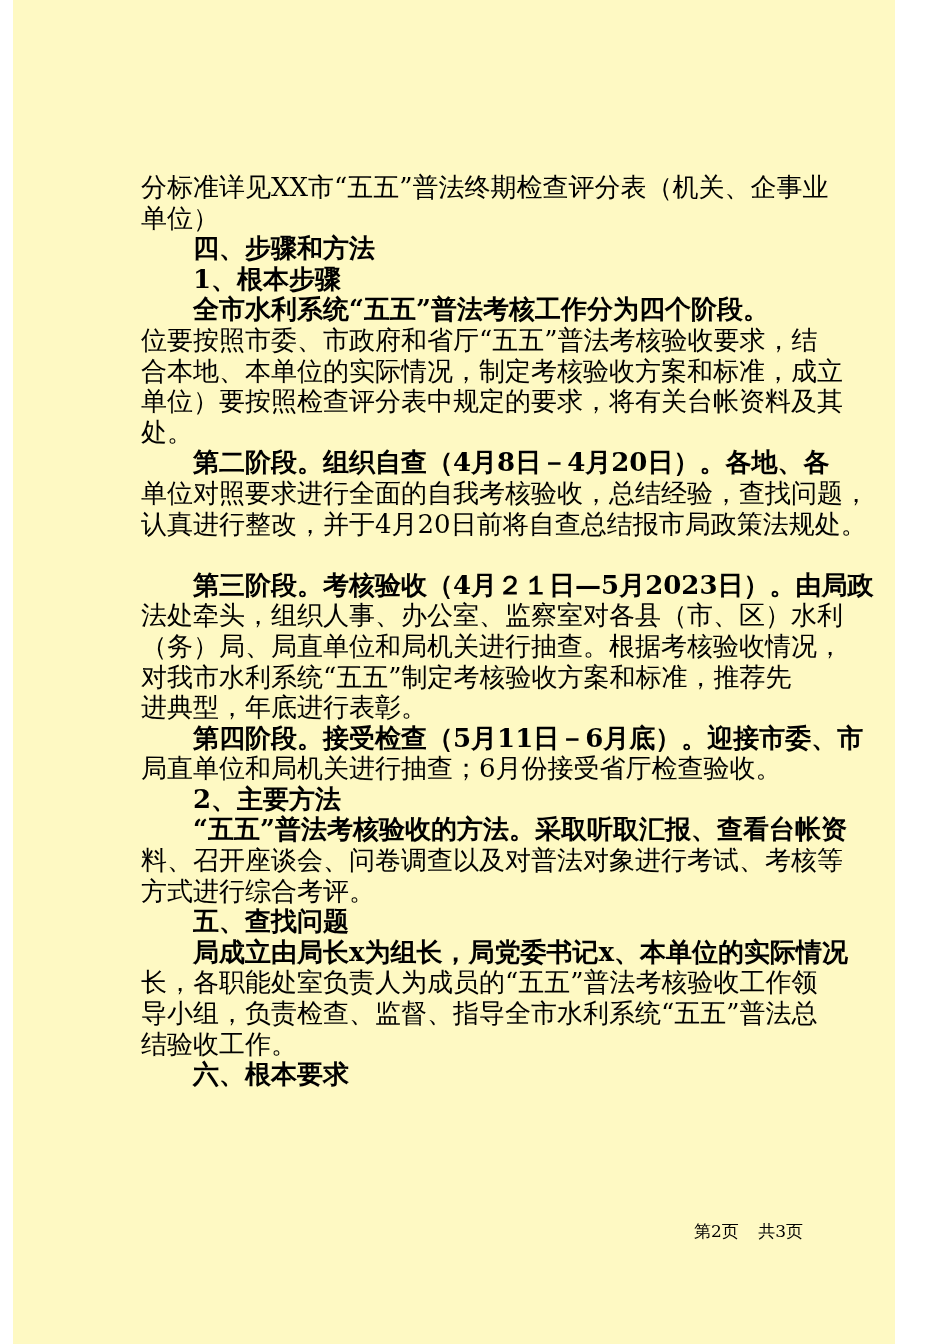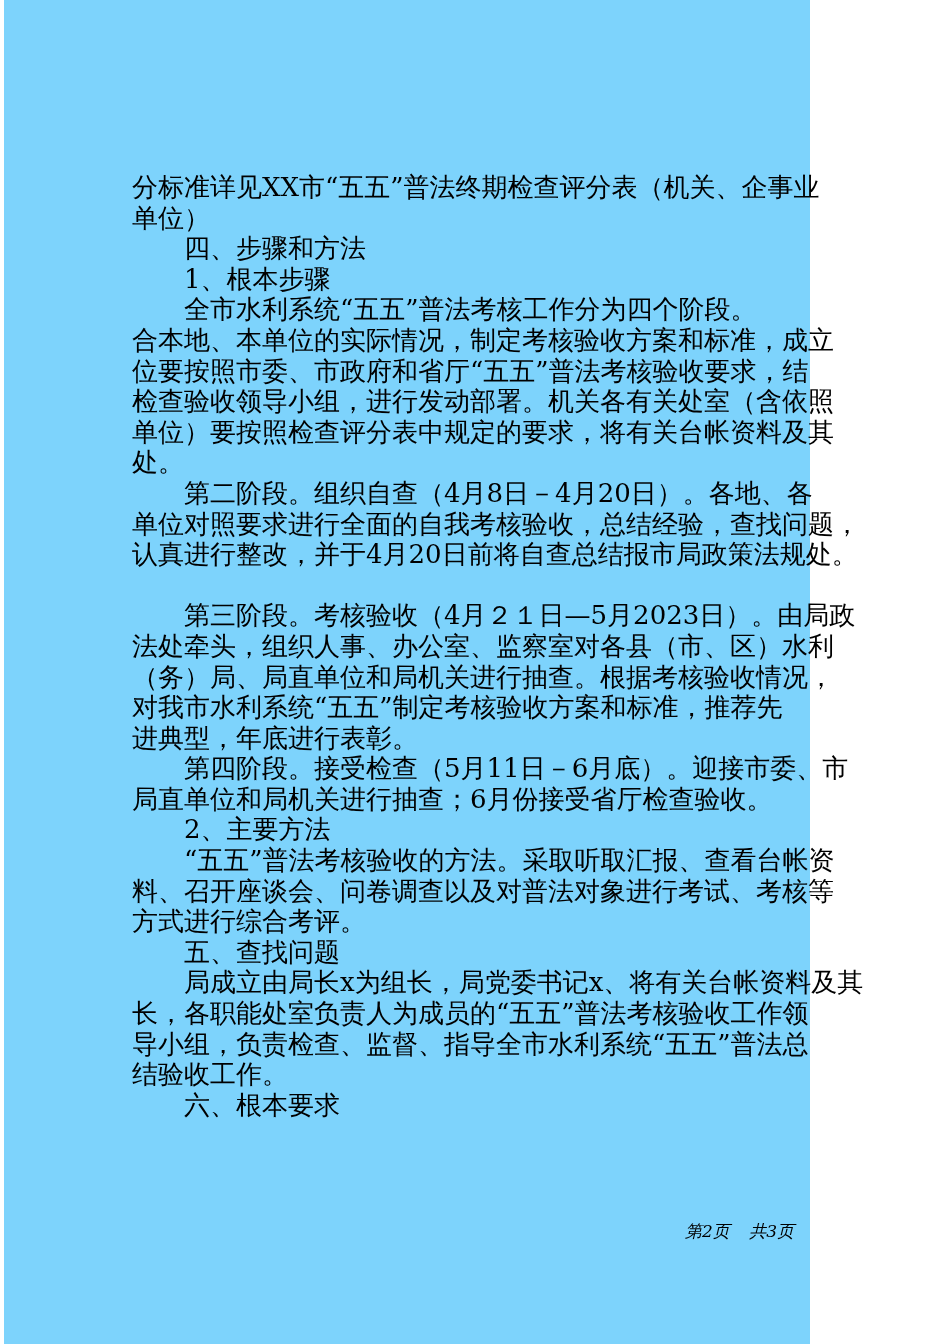--- a/index.html
+++ b/index.html
@@ -10,95 +10,94 @@
       width: 950px;
       height: 1344px;
       background: #ffffff;
       position: relative;
       overflow: hidden;
       font-family: "DejaVu Serif", "Liberation Serif", serif;
       color: #000000;
     }
     .page {
       position: absolute;
-      left: 4px;
+      left: 13px;
       top: 0;
-      width: 806px;
+      width: 882px;
       height: 1344px;
-      background: #7dd3fc;
+      background: #fef9c3;
     }
     .content {
       position: absolute;
       left: 128px;
       top: 172px;
       width: 700px;
       font-size: 26px;
       line-height: 30.6px;
       letter-spacing: 0;
     }
     .line {
       height: 30.6px;
       white-space: nowrap;
     }
     .line.indent {
       padding-left: 52px;
+      font-weight: bold;
     }
     .footer {
       position: absolute;
       left: 128px;
       top: 1220px;
       width: 694px;
       box-sizing: border-box;
       padding-right: 32px;
       text-align: right;
       font-size: 17px;
       line-height: 22px;
-      font-style: italic;
     }
     .footer span {
       display: inline-block;
     }
     .footer .total {
       margin-left: 14px;
     }
   </style>
 </head>
 <body>
 
 <div class="page">
 
   <div class="content" id="doc-content">
 
   <div class="line">分标准详见XX市“五五”普法终期检查评分表（机关、企事业</div>
       <div class="line">单位）</div>
       <div class="line indent">四、步骤和方法</div>
       <div class="line indent">1、根本步骤</div>
       <div class="line indent">全市水利系统“五五”普法考核工作分为四个阶段。</div>
+      <div class="line">位要按照市委、市政府和省厅“五五”普法考核验收要求，结</div>
       <div class="line">合本地、本单位的实际情况，制定考核验收方案和标准，成立</div>
-      <div class="line">位要按照市委、市政府和省厅“五五”普法考核验收要求，结</div>
-      <div class="line">检查验收领导小组，进行发动部署。机关各有关处室（含依照</div>
       <div class="line">单位）要按照检查评分表中规定的要求，将有关台帐资料及其</div>
       <div class="line">处。</div>
       <div class="line indent">第二阶段。组织自查（4月8日－4月20日）。各地、各</div>
       <div class="line">单位对照要求进行全面的自我考核验收，总结经验，查找问题，</div>
       <div class="line">认真进行整改，并于4月20日前将自查总结报市局政策法规处。</div>
       <div class="line">&nbsp;</div>
       <div class="line indent">第三阶段。考核验收（4月２１日—5月2023日）。由局政</div>
       <div class="line">法处牵头，组织人事、办公室、监察室对各县（市、区）水利</div>
       <div class="line">（务）局、局直单位和局机关进行抽查。根据考核验收情况，</div>
       <div class="line">对我市水利系统“五五”制定考核验收方案和标准，推荐先</div>
       <div class="line">进典型，年底进行表彰。</div>
       <div class="line indent">第四阶段。接受检查（5月11日－6月底）。迎接市委、市</div>
       <div class="line">局直单位和局机关进行抽查；6月份接受省厅检查验收。</div>
       <div class="line indent">2、主要方法</div>
       <div class="line indent">“五五”普法考核验收的方法。采取听取汇报、查看台帐资</div>
       <div class="line">料、召开座谈会、问卷调查以及对普法对象进行考试、考核等</div>
       <div class="line">方式进行综合考评。</div>
       <div class="line indent">五、查找问题</div>
-      <div class="line indent">局成立由局长x为组长，局党委书记x、将有关台帐资料及其</div>
+      <div class="line indent">局成立由局长x为组长，局党委书记x、本单位的实际情况</div>
       <div class="line">长，各职能处室负责人为成员的“五五”普法考核验收工作领</div>
       <div class="line">导小组，负责检查、监督、指导全市水利系统“五五”普法总</div>
       <div class="line">结验收工作。</div>
       <div class="line indent">六、根本要求</div>
     </div>
 
   <div class="footer">
     <span class="pagenum">第2页</span>
     <span class="total">共3页</span>
   </div>

